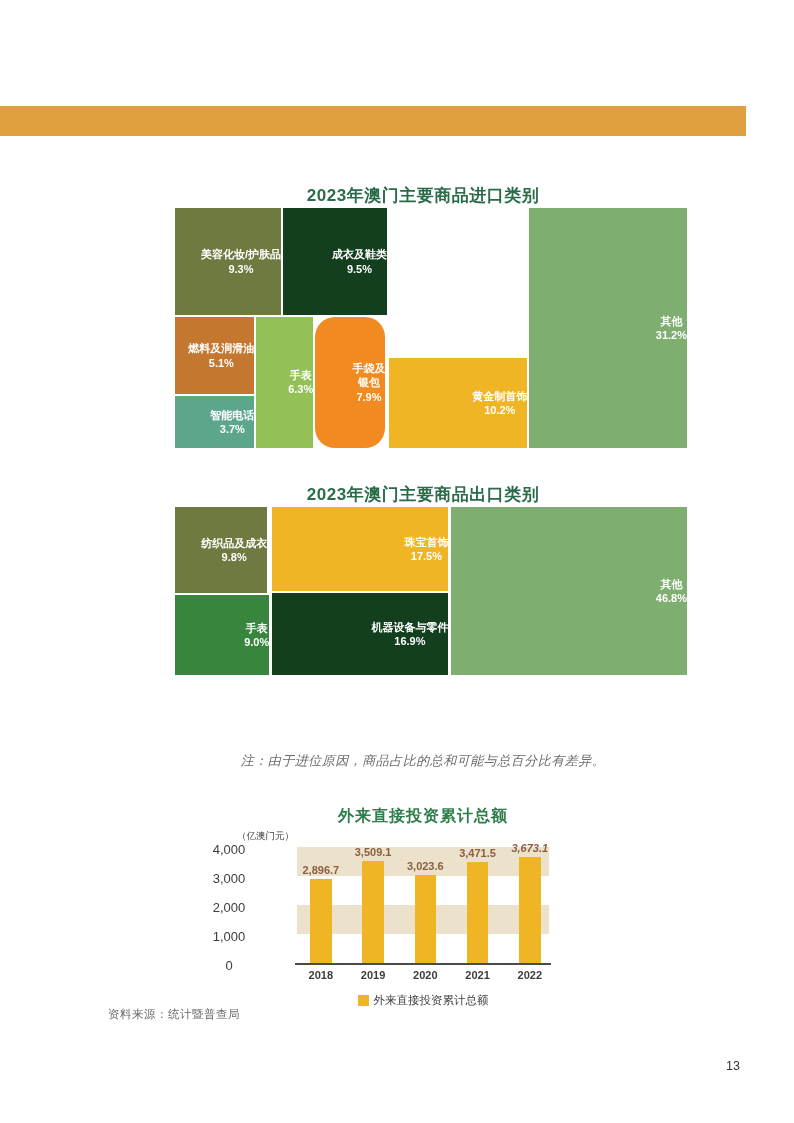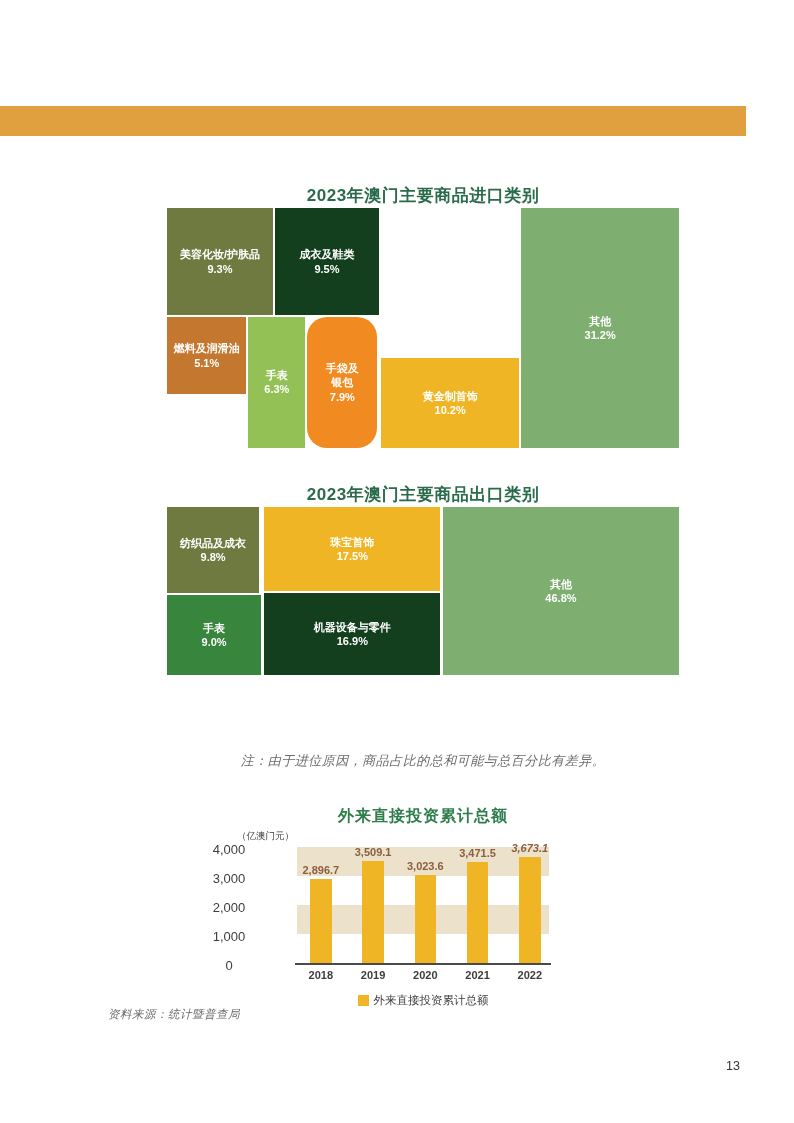--- a/index.html
+++ b/index.html
@@ -17,22 +17,22 @@
     font-size: 17px; font-weight: bold; color: #2a6b4a; letter-spacing: 0.5px;
   }
   #title-import { top: 184px; }
   #title-export { top: 483px; }
 
   .treemap { position: absolute; left: 167px; width: 512px; background: #ffffff; }
   #treemap-0 { top: 208px; height: 240px; }
   #treemap-1 { top: 507px; height: 168px; }
 
   .tm-block {
-    position: absolute; display: flex; align-items: center; justify-content: center;
-    text-align: center; overflow: hidden;
+    position: absolute; display: flex; align-items: center; justify-content: flex-end;
+    text-align: center; overflow: hidden; margin-left: 8px;
   }
   .tm-label {
     color: #ffffff; font-weight: bold; font-size: 11px; line-height: 1.3;
     white-space: pre-line; text-align: center;
   }
 
   .note-line {
     position: absolute; left: 167px; top: 752px; width: 512px; text-align: center;
     font-size: 13px; font-style: italic; color: #6b6b6b; letter-spacing: 0.5px;
   }
@@ -56,21 +56,21 @@
     background: #4a4a4a; }
   .bc-xlabels { position: absolute; left: 130px; top: 163px; width: 252px; height: 14px; }
   .bc-xlabel { position: absolute; width: 50px; margin-left: -25px; text-align: center;
     font-size: 11px; font-weight: bold; color: #3d3d3d; }
   .bc-legend { position: absolute; left: 0; top: 187px; width: 100%;
     display: flex; align-items: center; justify-content: center; gap: 5px; }
   .bc-legend-swatch { width: 11px; height: 11px; display: inline-block; }
   .bc-legend-label { font-size: 11.5px; color: #3d3d3d; }
 
   .source-line { position: absolute; left: 108px; top: 1007px; font-size: 11.5px;
-    font-style: italic; color: #6b6b6b; letter-spacing: 0.5px; }
+    color: #6b6b6b; letter-spacing: 0.5px; }
   .page-number { position: absolute; left: 695px; top: 1059px; width: 45px;
     text-align: right; font-size: 12.5px; color: #333333; }
 </style>
 </head>
 <body>
 
 <div class="page">
 
   <div class="banner" style="background: rgb(224, 160, 63);"></div>
 
@@ -85,20 +85,24 @@
         <div class="tm-label">成衣及鞋类
 9.5%</div>
       </div>
       <div class="tm-block" style="left: 69.2%; top: 0%; width: 30.8%; height: 100%; background: rgb(126, 174, 112);">
         <div class="tm-label">其他
 31.2%</div>
       </div>
       <div class="tm-block" style="left: 0%; top: 45.4%; width: 15.5%; height: 32.3%; background: rgb(196, 119, 46);">
         <div class="tm-label">燃料及润滑油
 5.1%</div>
+      </div>
+      <div class="tm-block" style="left: 0%; top: 78.5%; width: 15.5%; height: 21.5%; background: rgb(92, 167, 140);">
+        <div class="tm-label">智能电话
+3.7%</div>
       </div>
       <div class="tm-block" style="left: 15.9%; top: 45.4%; width: 11.1%; height: 54.6%; background: rgb(147, 193, 86);">
         <div class="tm-label">手表
 6.3%</div>
       </div>
       <div class="tm-block" style="left: 27.4%; top: 45.4%; width: 13.7%; height: 54.6%; background: rgb(241, 139, 33); border-radius: 20px;">
         <div class="tm-label">手袋及
 银包
 7.9%</div>
       </div>

